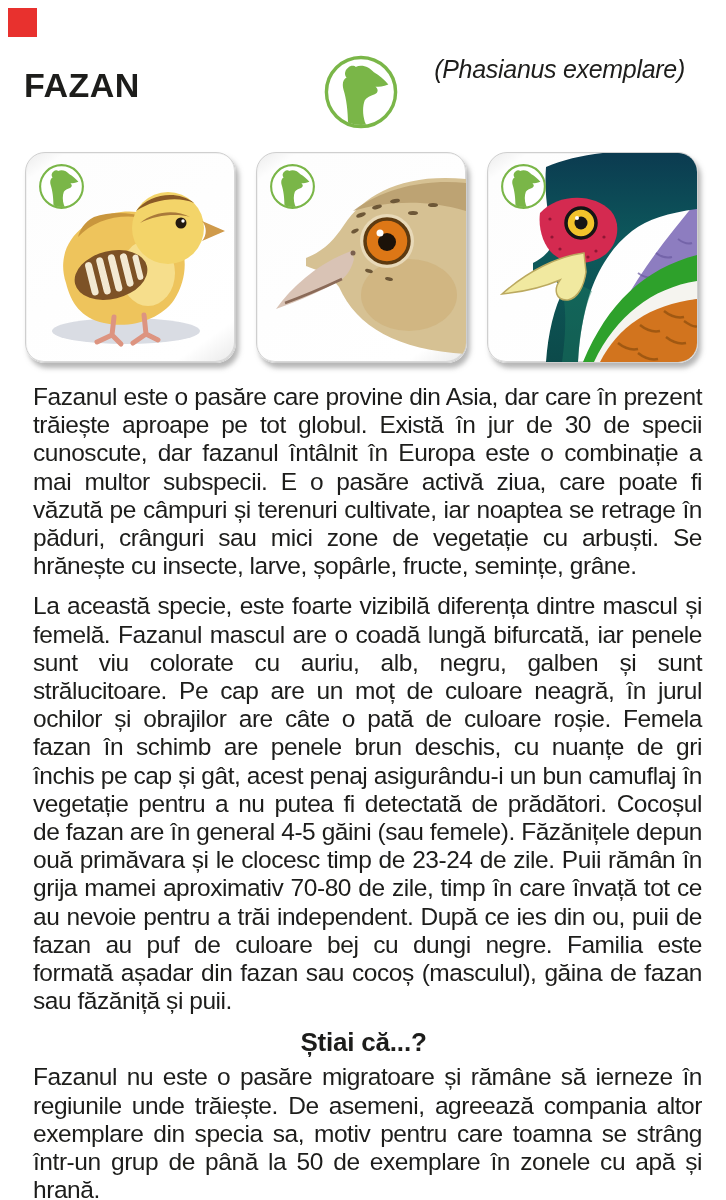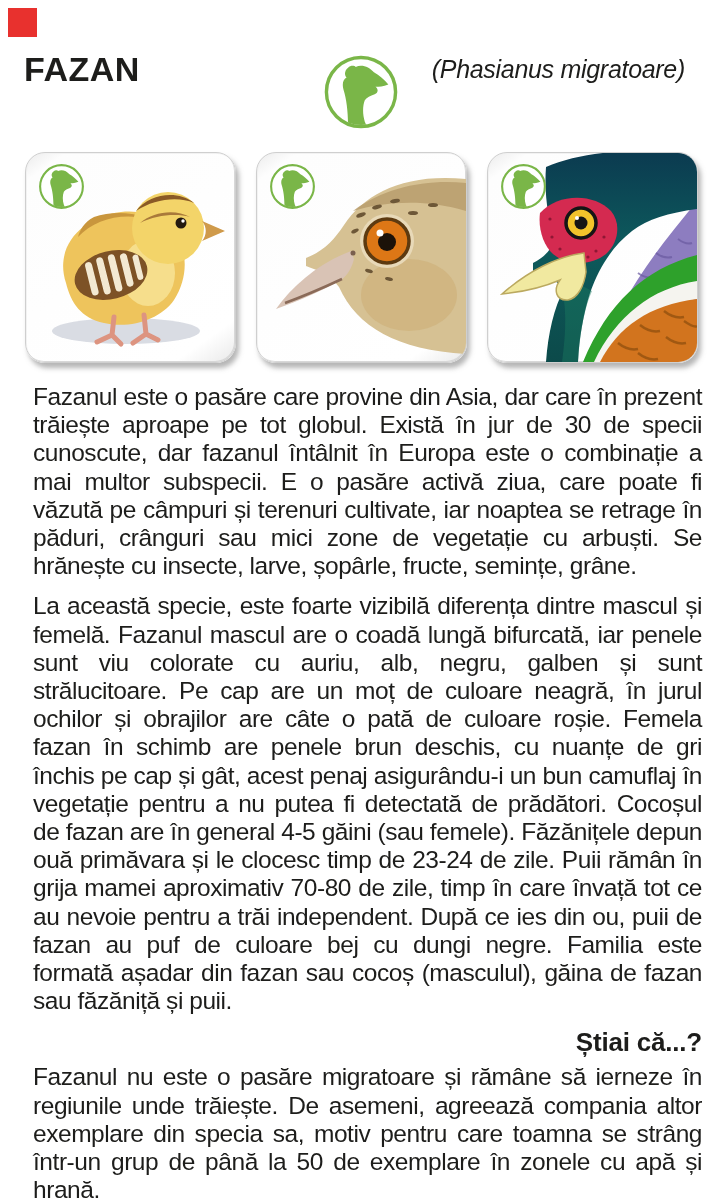--- a/index.html
+++ b/index.html
@@ -3,21 +3,21 @@
 <meta charset="utf-8">
 <style>
   html,body{margin:0;padding:0;}
   body{
     width:726px;height:1200px;position:relative;overflow:hidden;
     background:#ffffff;color:#1d1d1b;
     font-family:"Liberation Sans","DejaVu Sans",sans-serif;
   }
   .red-marker{position:absolute;left:8px;top:8px;width:29px;height:29px;background:#e8312e;}
   .title{
-    position:absolute;left:24px;top:50px;
+    position:absolute;left:24px;top:66px;
     font-size:34px;font-weight:700;letter-spacing:.5px;color:#1d1d1b;white-space:nowrap;
   }
   .header-icon{position:absolute;left:323px;top:54px;width:76px;height:76px;}
   .species{
     position:absolute;top:55px;right:41px;
     font-size:25px;font-style:italic;letter-spacing:-.3px;white-space:nowrap;color:#1d1d1b;
   }
   .card{
     position:absolute;top:152px;width:209px;height:209px;border-radius:20px;overflow:hidden;
     background:linear-gradient(145deg,#ececec 0%,#fdfdfd 8%,#ffffff 88%,#e9e9e9 100%);
@@ -28,21 +28,21 @@
   .card-art{position:absolute;left:0;top:0;width:100%;height:100%;}
   .card-icon{position:absolute;left:12px;top:10px;width:47px;height:47px;z-index:2;}
   .article{
     position:absolute;left:25px;top:383px;width:677px;
     font-size:24.5px;line-height:28.2px;letter-spacing:-.45px;
     text-align:justify;color:#1d1d1b;
   }
   .article p{margin:0 0 12px 8px;}
   .dyk-heading{
     font-weight:700;font-size:26px;line-height:30px;letter-spacing:-.2px;
-    margin:8px 0 6px 0;text-align:right;
+    margin:8px 0 6px 0;text-align:center;
   }
   .hidden-defs{position:absolute;width:0;height:0;overflow:hidden;}
 </style>
 </head>
 <body>
 
 <svg class="hidden-defs" xmlns="http://www.w3.org/2000/svg" aria-hidden="true">
   <defs>
     <clipPath id="cpCircle">
         <circle cx="50" cy="50" r="43.5"></circle>
@@ -62,21 +62,21 @@
 </svg>
 
 <div class="red-marker"></div>
 
 <div class="title">FAZAN</div>
 
 <svg class="header-icon" viewBox="0 0 100 100">
   <use href="#bird-badge"></use>
 </svg>
 
-<div class="species">(Phasianus migratoare)</div>
+<div class="species">(Phasianus exemplare)</div>
 
 <div class="card c1">
   <svg class="card-art" viewBox="0 0 209 209">
     <ellipse cx="100" cy="178" rx="74" ry="13" fill="#b9c0cc" opacity="0.55"></ellipse>
     <path d="M40,130 C28,94 55,64 95,59 C122,56 142,68 152,86 C162,102 161,127 148,147
              C134,167 104,176 78,170 C55,165 45,150 40,130 Z" fill="#eec45c"></path>
     <path d="M52,84 C72,62 112,56 138,74 C122,60 90,56 68,64 C58,69 54,77 52,84 Z" fill="#c9963d"></path>
     <ellipse cx="122" cy="120" rx="27" ry="33" fill="#f7e394" opacity="0.85"></ellipse>
     <g transform="rotate(-14 85 122)">
       <ellipse cx="85" cy="122" rx="37" ry="24" fill="#7d5226"></ellipse>

